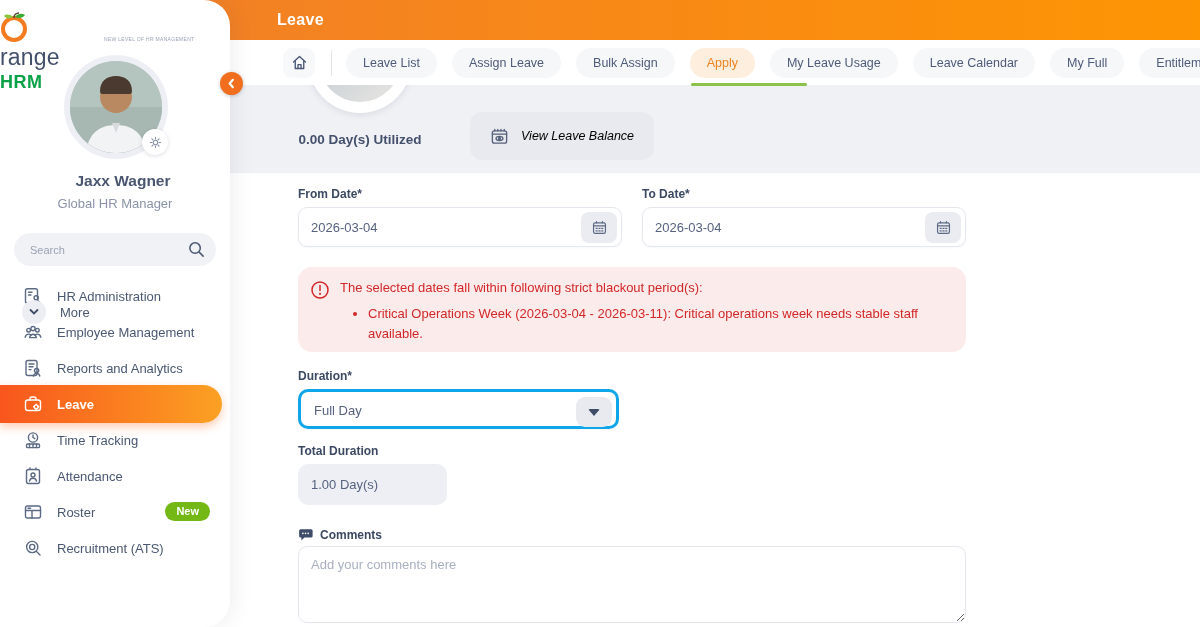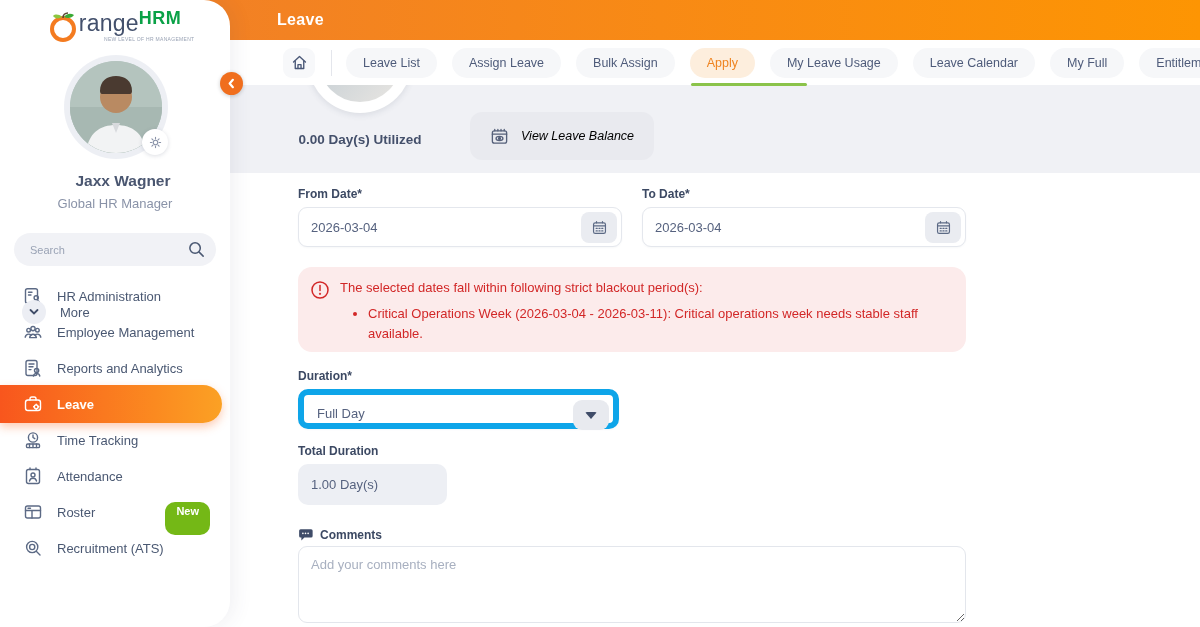--- a/index.html
+++ b/index.html
@@ -49,42 +49,42 @@
              background:#eaecf1; display:flex; align-items:center; justify-content:center; }
 
   .error-box { position:absolute; left:298px; top:267px; width:668px; height:85px;
                background:#fcebeb; border-radius:14px; padding:13px 18px 10px 42px; }
   .error-icon { position:absolute; left:12px; top:13px; width:20px; height:20px; }
   .error-title { font-size:13px; font-weight:500; color:#d22727; line-height:1.3; }
   .error-list { margin:7px 0 0 14px; padding-left:14px; }
   .error-list li { font-size:13px; color:#d22727; line-height:1.55; font-weight:500; }
 
   .select-field { position:absolute; left:298px; top:389px; width:321px; height:40px; background:#fff;
-                  border:6px solid #0ea5e9; border-radius:10px; box-shadow:0 1px 2px rgba(60,70,100,.04); }
+                  border:3px solid #0ea5e9; border-radius:10px; box-shadow:0 1px 2px rgba(60,70,100,.04); }
   .select-value { position:absolute; left:13px; top:11px; font-size:13px; color:#56627f; }
   .select-caret-btn { position:absolute; right:4px; top:5px; width:36px; height:30px; border-radius:9px;
                       background:#e8eaef; display:flex; align-items:center; justify-content:center; }
   .tri-down { width:0; height:0; border-left:6px solid transparent; border-right:6px solid transparent;
               border-top:7px solid #3f4c68; border-radius:2px; }
 
   .readonly-box { position:absolute; left:298px; top:464px; width:149px; height:41px; background:#edeff4;
                   border-radius:10px; line-height:41px; padding-left:13px; font-size:13px; color:#56627f; }
 
   .comments-row { position:absolute; left:298px; top:527px; display:flex; align-items:center; gap:7px; }
   .comments-label { font-size:12px; font-weight:bold; color:#3c4963; }
   .comments-area { position:absolute; left:298px; top:546px; width:668px; height:77px; resize:both;
                    border:1px solid #e3e6ec; border-radius:9px; padding:10px 12px; outline:none;
                    font-family:"Liberation Sans",sans-serif; font-size:13px; color:#56627f; }
   .comments-area::placeholder { color:#a8b0c0; }
 
   
   .sidebar { position:absolute; left:0; top:0; width:230px; height:627px; background:#fff;
              border-radius:0 26px 26px 0; box-shadow:4px 0 20px rgba(60,70,100,.08); z-index:5; }
   .logo { position:absolute; left:0; top:8px; width:230px; display:flex; justify-content:center;
-          align-items:flex-start; }
+          align-items:flex-start;flex-direction:column; }
   .logo-text { font-size:23px; color:#43506c; letter-spacing:.2px; line-height:30px; }
   .logo-hrm { font-size:18px; font-weight:bold; color:#0aa147; letter-spacing:.5px; }
   .logo-tagline { position:absolute; left:104px; top:36px; font-size:5px; color:#9aa3b5; letter-spacing:.3px; }
 
   .avatar-wrap { position:absolute; left:70px; top:61px; width:92px; height:92px; }
   .avatar { width:92px; height:92px; border-radius:50%; overflow:hidden; background:#b9c8c4;
             box-shadow:0 0 0 6px rgba(235,237,243,.9); }
   .gear-badge { position:absolute; right:-6px; bottom:-2px; width:26px; height:26px; border-radius:50%;
                 background:#fff; box-shadow:0 1px 4px rgba(60,70,100,.18); display:flex;
                 align-items:center; justify-content:center; }
@@ -99,21 +99,21 @@
   .search-pill input::placeholder { color:#9aa3b5; }
   .search-icon-btn { position:absolute; right:10px; top:7px; width:19px; height:19px; }
 
   .menu { position:absolute; left:0; top:278px; width:230px; }
   .menu-item { position:relative; height:36px; display:flex; align-items:center; padding-left:22px; gap:14px;
                color:#4a5872; font-size:13px; }
   .menu-item .mi-icon { width:21px; height:21px; flex:0 0 auto; display:flex; align-items:center; justify-content:center; }
   .menu-item--active { height:38px; width:222px; border-radius:0 20px 20px 0; color:#fff; font-weight:bold;
                background:linear-gradient(90deg,#f8561d 0%,#fb8a20 70%,#fba124 100%);
                box-shadow:0 4px 10px rgba(250,110,40,.35); margin:-1px 0; }
-  .badge-new { position:absolute; right:20px; top:8px; height:33px; line-height:19px; padding:0 11px;
+  .badge-new { position:absolute; right:20px; top:8px; height:19px; line-height:19px; padding:0 11px;
                background:#74b816; color:#fff; font-size:11px; font-weight:bold; border-radius:10px; }
   .more-item { position:absolute; left:22px; top:300px; display:flex; align-items:center; gap:14px;
                color:#4a5872; font-size:13px; }
   .chev-circle { width:24px; height:24px; border-radius:50%; background:#eceef4; display:flex;
                  align-items:center; justify-content:center; }
 
   .collapse-btn { position:absolute; left:220px; top:72px; width:23px; height:23px; border-radius:50%;
                   background:#f06e1d; z-index:6; display:flex; align-items:center; justify-content:center;
                   box-shadow:0 1px 4px rgba(0,0,0,.2); }
 </style>

